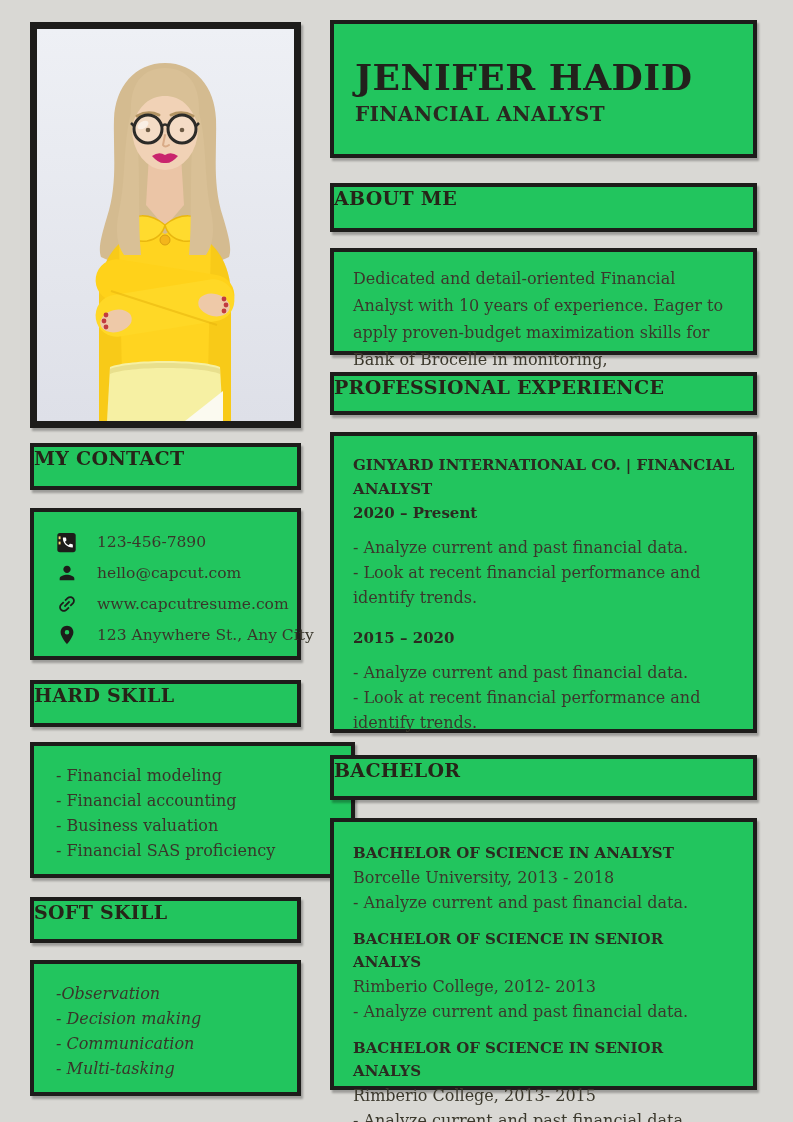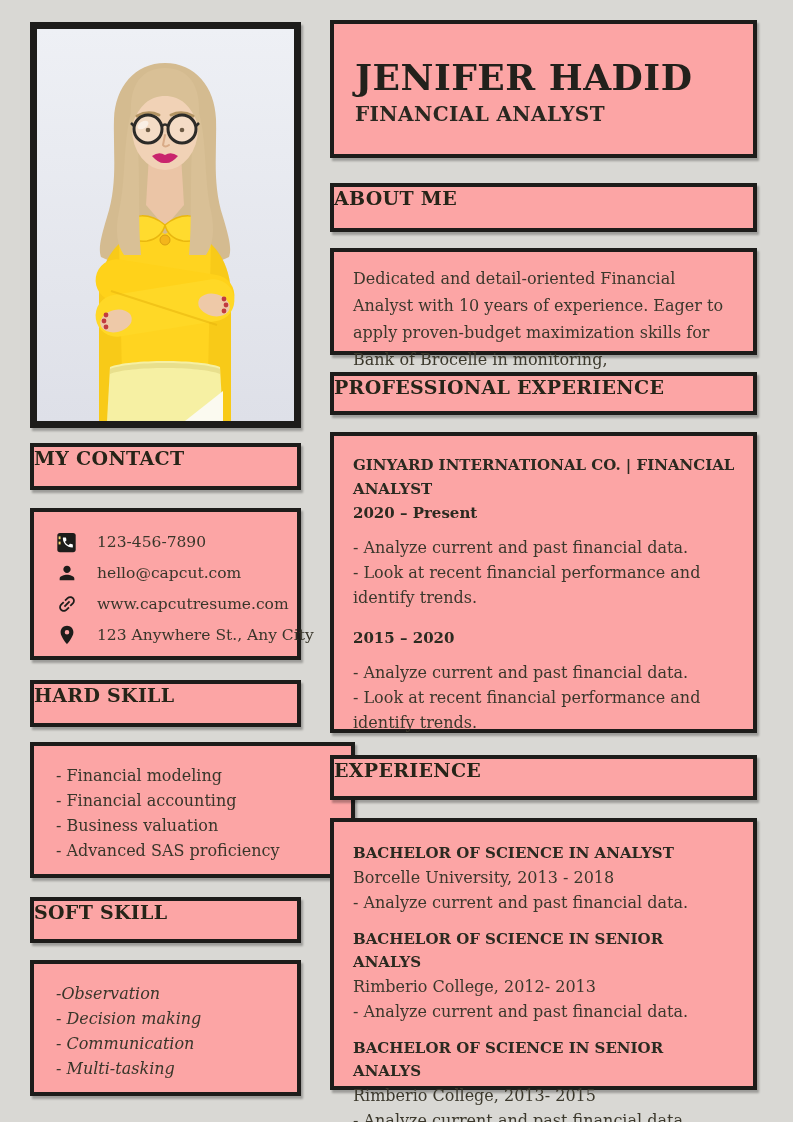--- a/index.html
+++ b/index.html
@@ -7,21 +7,21 @@
   body {
     font-family: "DejaVu Serif", "Liberation Serif", serif;
     background: #d9d8d4;
     position: relative;
     overflow: hidden;
   }
   .page { position: absolute; inset: 0; width: 793px; height: 1122px; }
 
   .box {
     position: absolute;
-    background: #fca5a5;
+    background: #22c55e;
     border: 4px solid #1d1c1a;
     box-shadow: 2px 3px 2px rgba(0,0,0,0.28);
   }
   .title-box {
     display: flex;
     align-items: flex-start;
     font-weight: bold;
     font-size: 19px;
     color: #262418;
     letter-spacing: 0.3px;
@@ -187,21 +187,21 @@
     </div>
   </div>
 
   <div class="box title-box hard-title">
     <span>HARD SKILL</span>
   </div>
   <div class="box hard-box">
     <div class="skill-line">- Financial modeling</div>
     <div class="skill-line">- Financial accounting</div>
     <div class="skill-line">- Business valuation</div>
-    <div class="skill-line">- Advanced SAS proficiency</div>
+    <div class="skill-line">- Financial SAS proficiency</div>
   </div>
 
   <div class="box title-box soft-title">
     <span>SOFT SKILL</span>
   </div>
   <div class="box soft-box">
     <div class="skill-line">-Observation</div>
     <div class="skill-line">- Decision making</div>
     <div class="skill-line">- Communication</div>
     <div class="skill-line">- Multi-tasking</div>
@@ -234,21 +234,21 @@
     <div class="exp-entry">
       <div class="entry-heading">2015 – 2020</div>
       <div class="entry-bullets">
         <div class="bullet-line">- Analyze current and past financial data.</div>
         <div class="bullet-line">- Look at recent financial performance and identify trends.</div>
       </div>
     </div>
   </div>
 
   <div class="box title-box edu-title">
-    <span>EXPERIENCE</span>
+    <span>BACHELOR</span>
   </div>
   <div class="box edu-box">
     <div class="edu-entry">
       <div class="edu-degree">BACHELOR OF SCIENCE IN ANALYST</div>
       <div class="edu-school">Borcelle University, 2013 - 2018</div>
       <div class="edu-bullet">- Analyze current and past financial data.</div>
     </div>
     <div class="edu-entry">
       <div class="edu-degree">BACHELOR OF SCIENCE IN SENIOR ANALYS</div>
       <div class="edu-school">Rimberio College, 2012- 2013</div>

